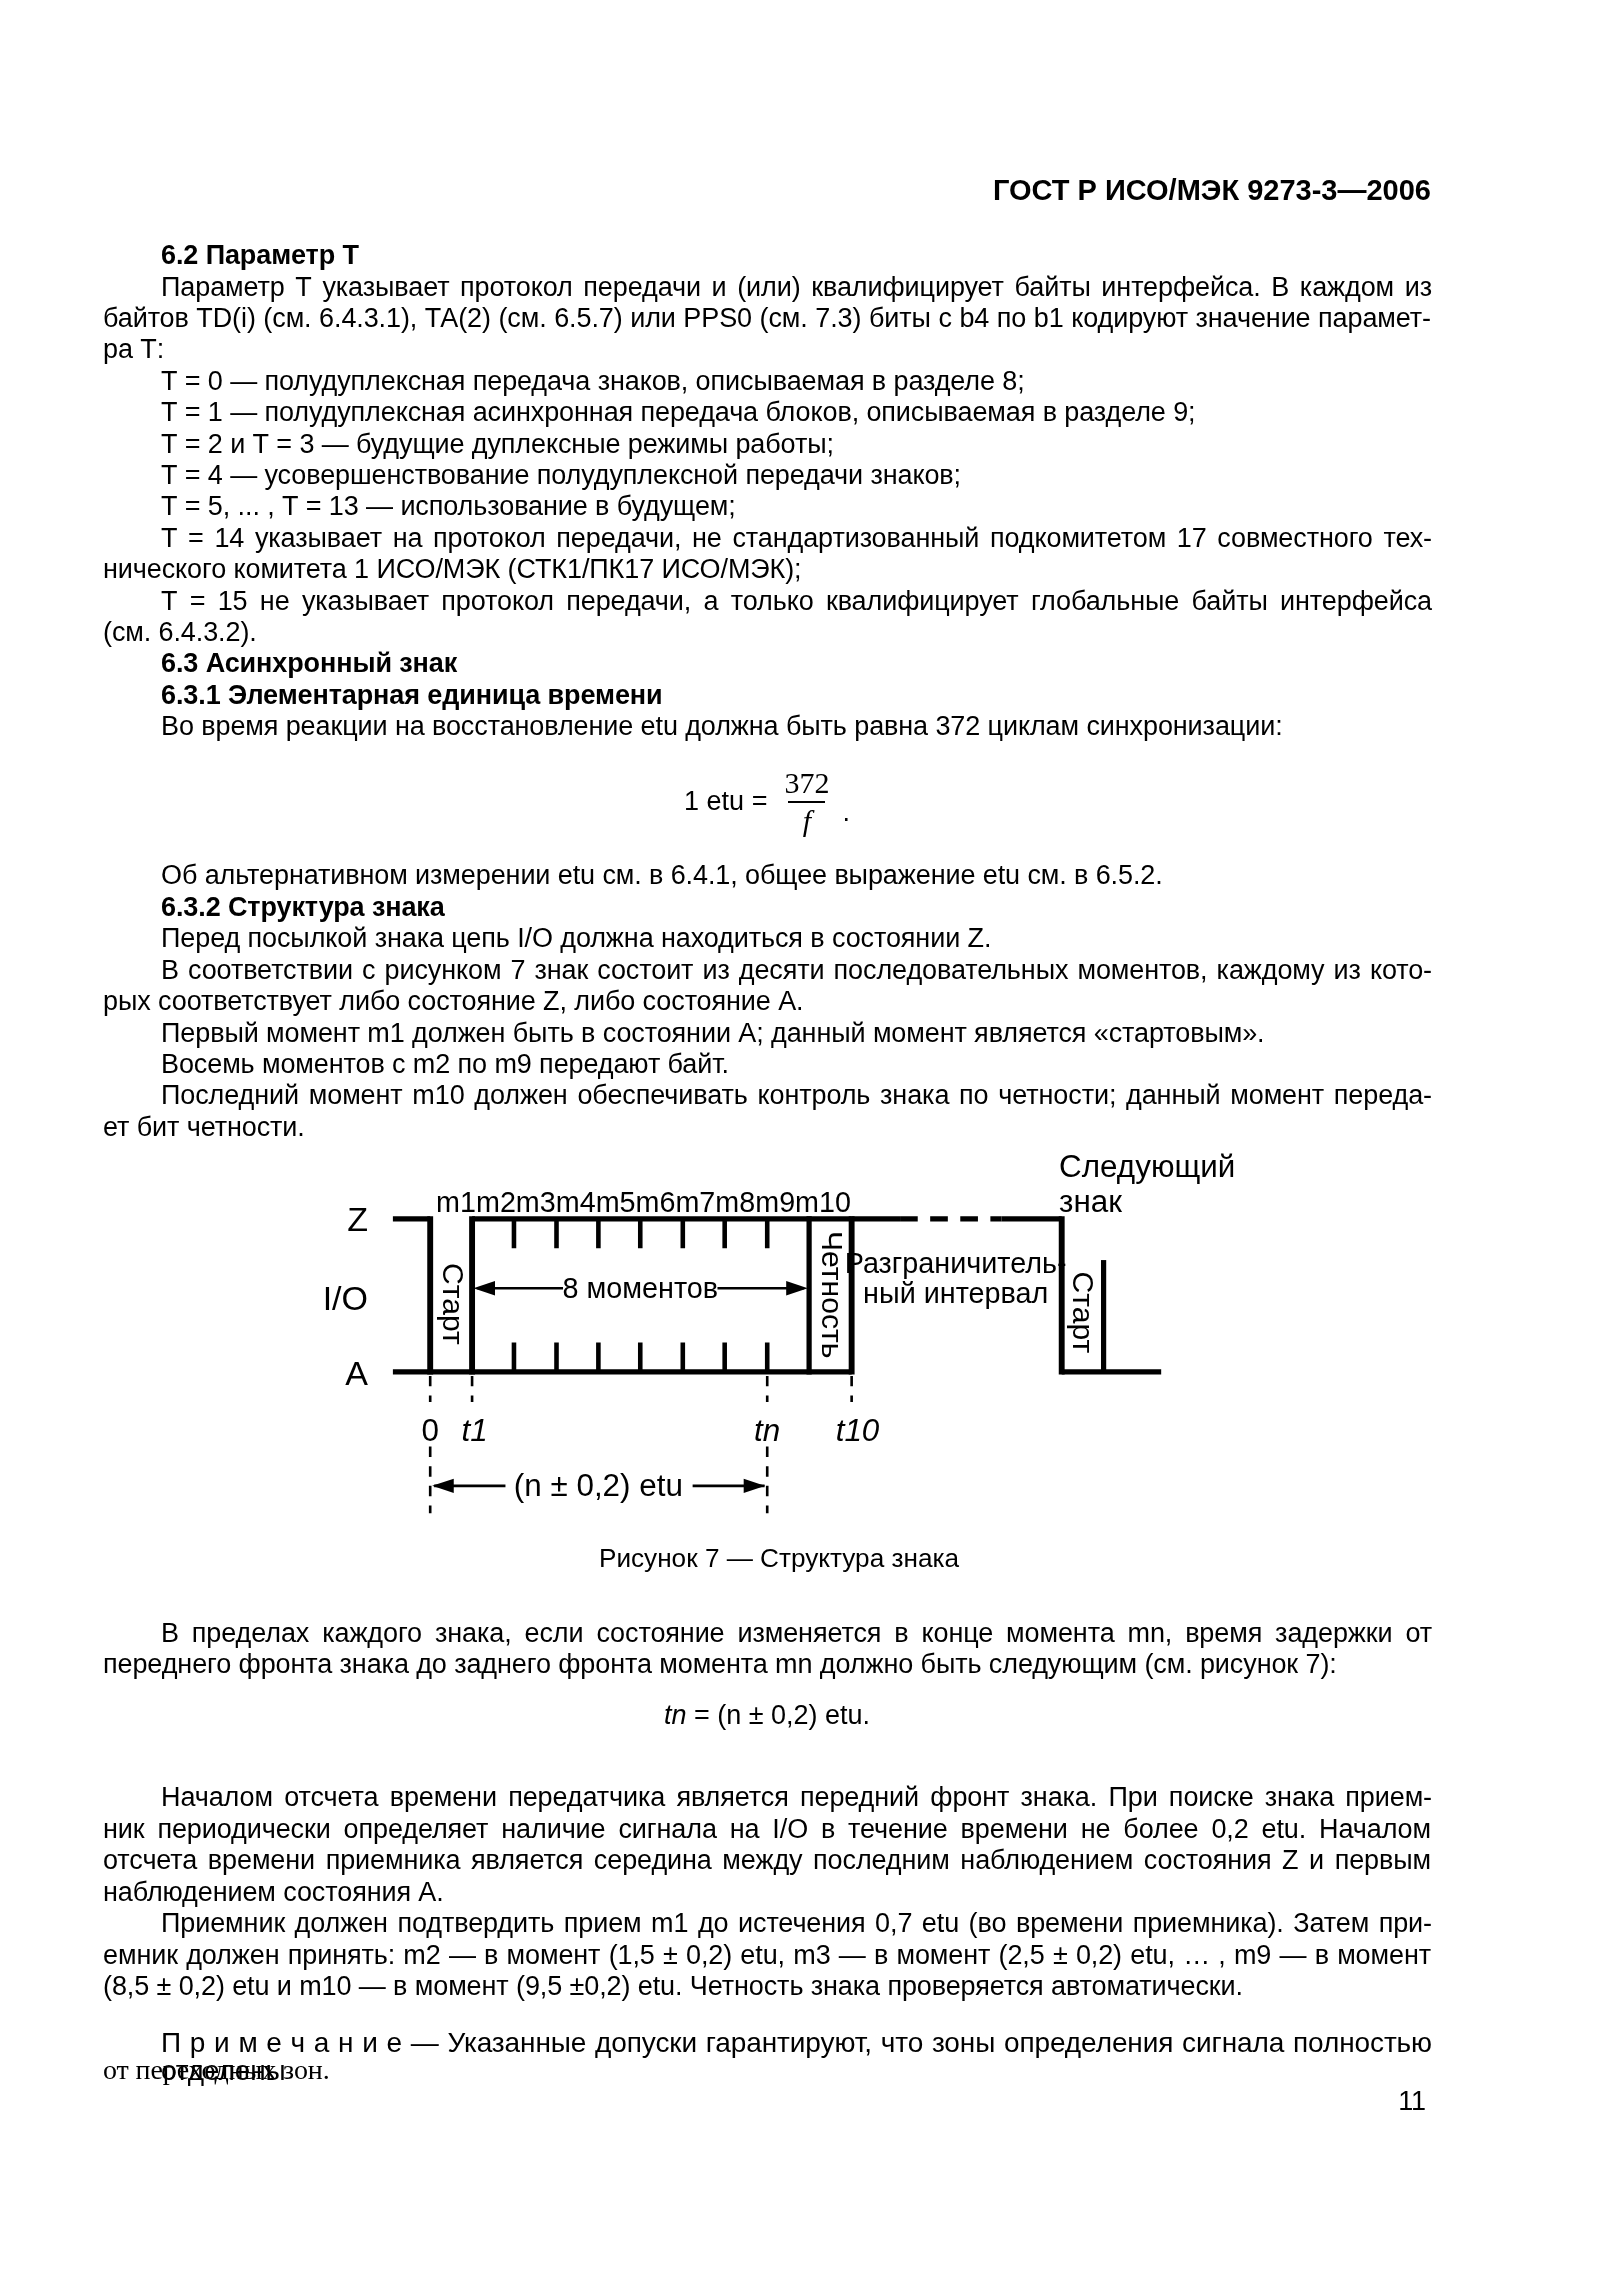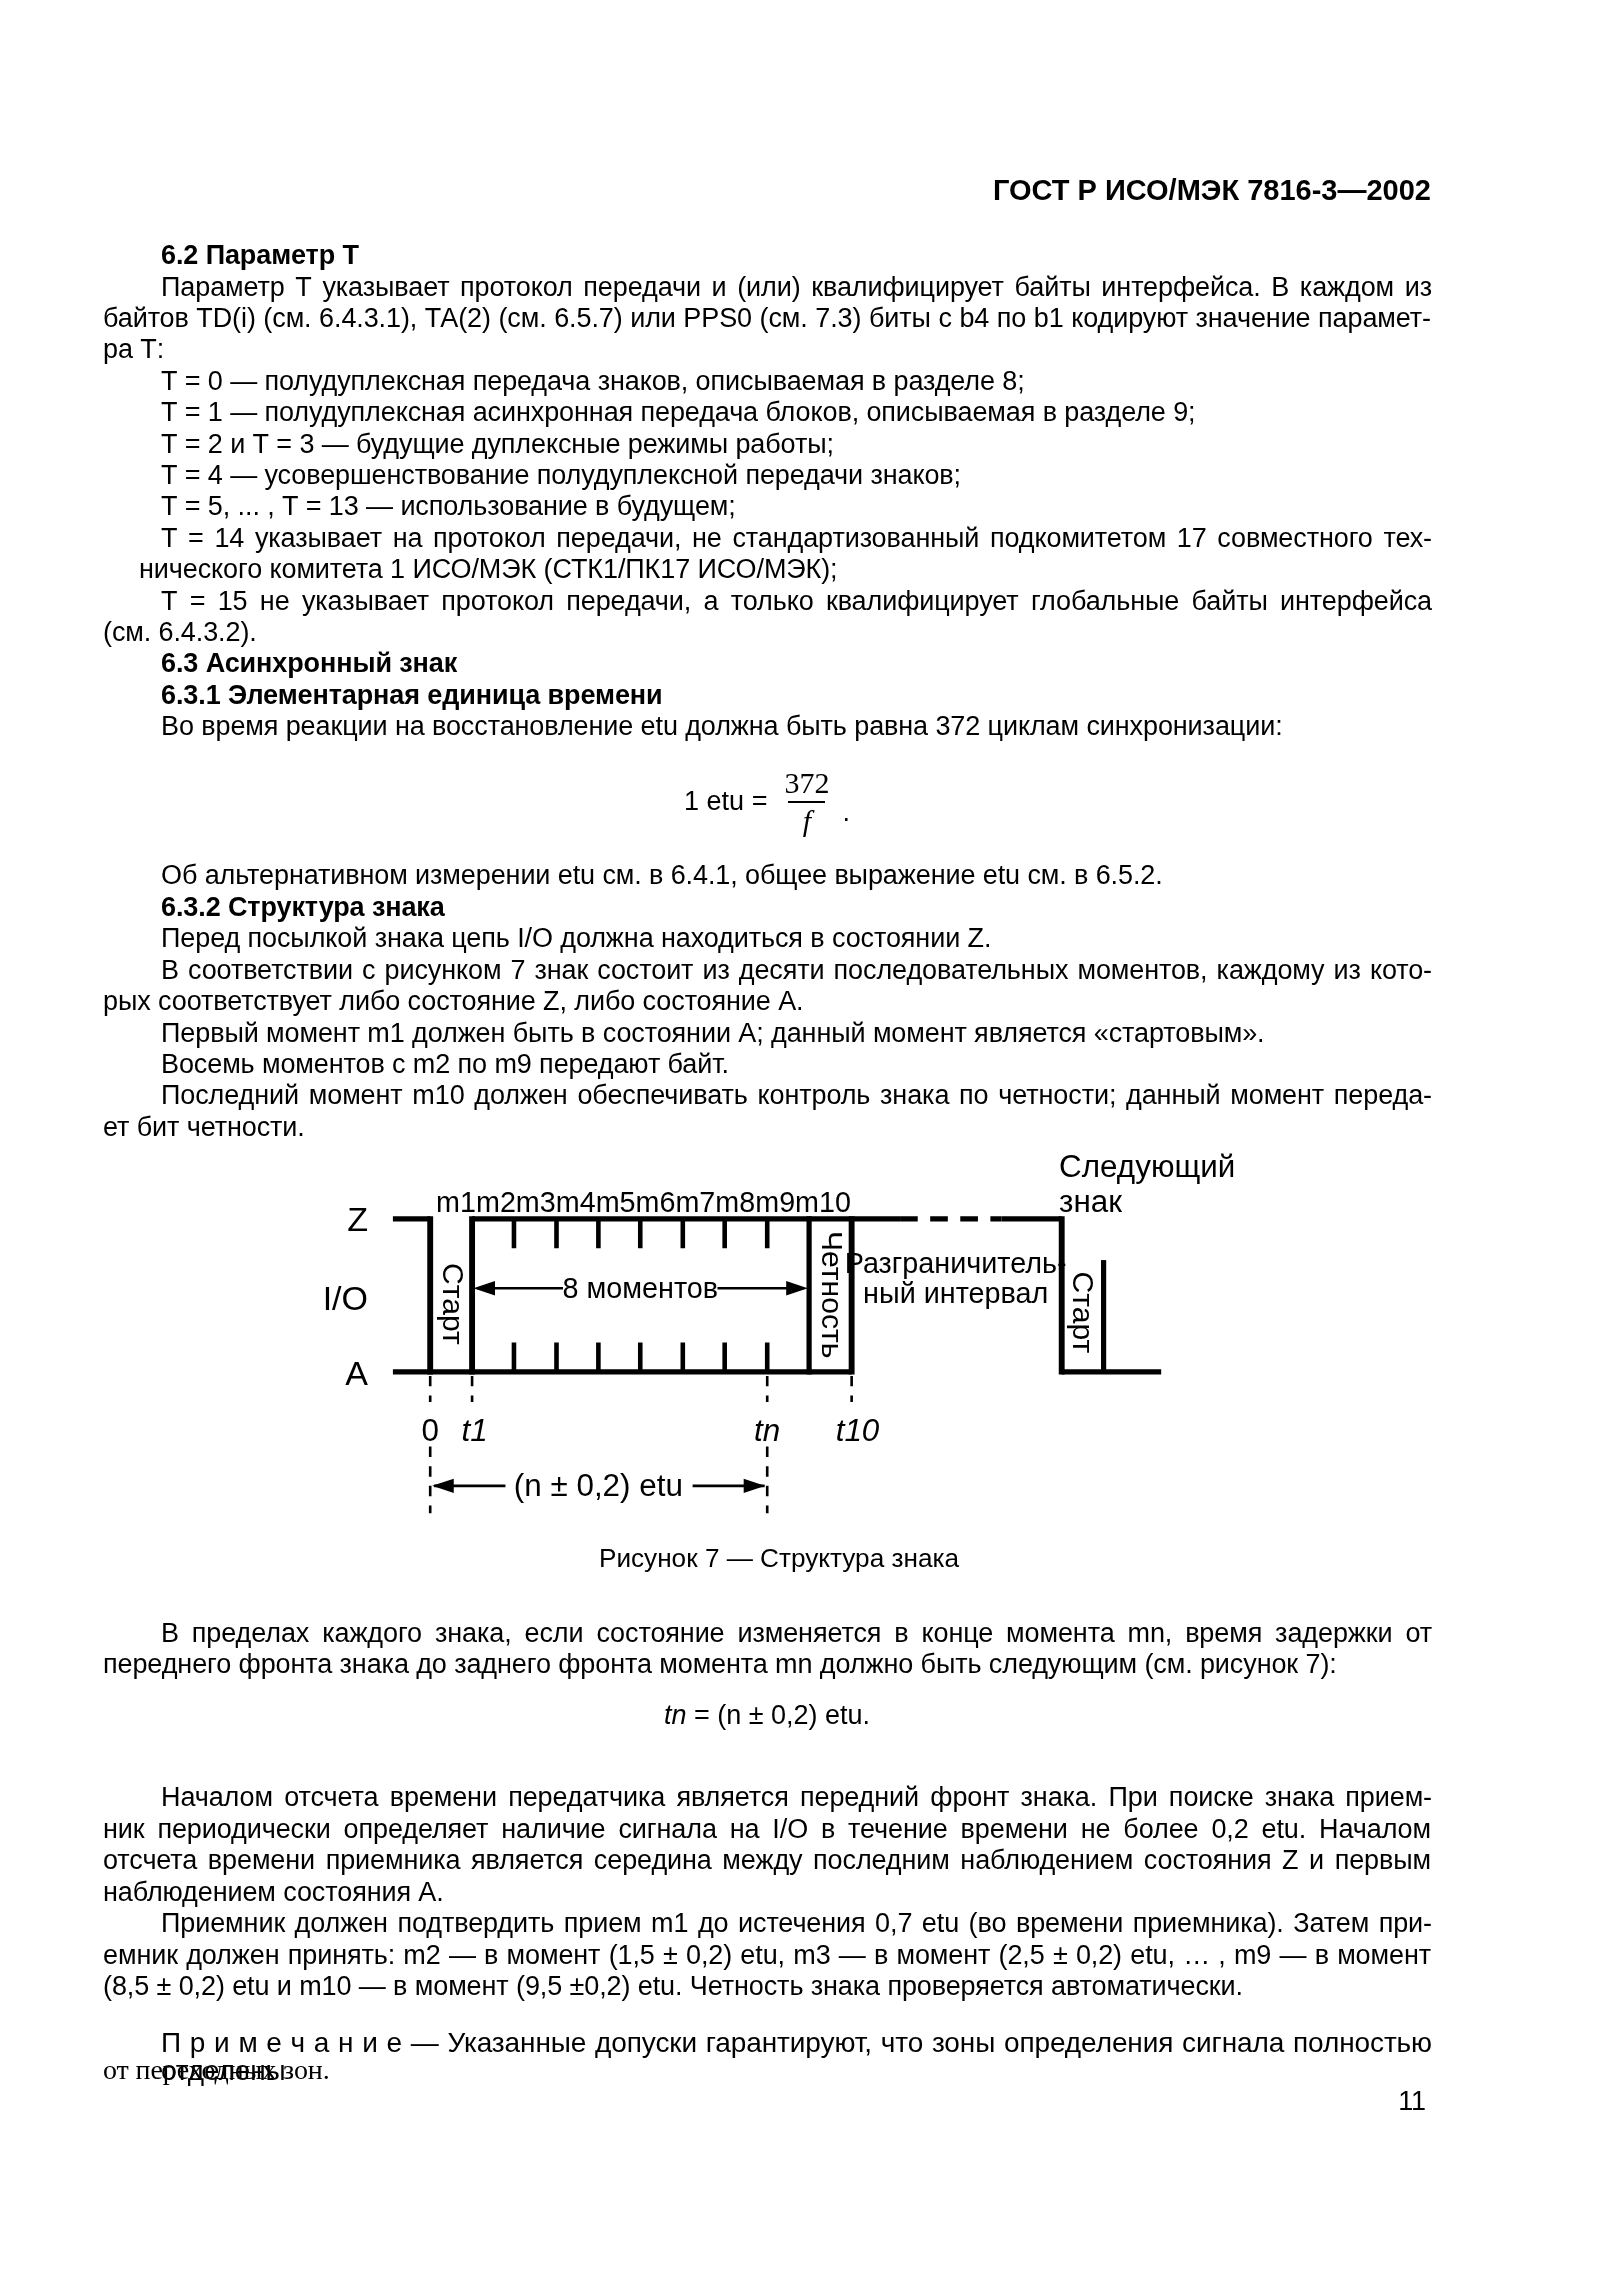--- a/index.html
+++ b/index.html
@@ -37,32 +37,32 @@
   .t-label.it{font-style:italic;}
   .rot{font-size:46px;}
   .caption{font-size:40px;}
 </style>
 </head>
 <body>
 
 <div id="page">
 
   <div id="text-lines">
-      <div class="line hdr" style="top: 175px;">ГОСТ Р ИСО/МЭК 7816-3—2002</div>
+      <div class="line hdr" style="top: 175px;">ГОСТ Р ИСО/МЭК 9273-3—2006</div>
       <div class="line b i1" style="top: 240px;">6.2  Параметр Т</div>
       <div class="line j i1" style="top: 272px;">Параметр Т указывает протокол передачи и (или) квалифицирует байты интерфейса. В каждом из</div>
       <div class="line j" style="top: 303px;">байтов TD(i) (см. 6.4.3.1), ТА(2) (см. 6.5.7) или PPS0 (см. 7.3) биты с b4 по b1 кодируют значение парамет-</div>
       <div class="line" style="top: 334px;">ра Т:</div>
       <div class="line i1" style="top: 366px;">Т = 0 — полудуплексная передача знаков, описываемая в разделе 8;</div>
       <div class="line i1" style="top: 397px;">Т = 1 — полудуплексная асинхронная передача блоков, описываемая в разделе 9;</div>
       <div class="line i1" style="top: 429px;">Т = 2 и Т = 3 — будущие дуплексные режимы работы;</div>
       <div class="line i1" style="top: 460px;">Т = 4 — усовершенствование полудуплексной передачи знаков;</div>
       <div class="line i1" style="top: 491px;">Т = 5, ... , Т = 13 — использование в будущем;</div>
       <div class="line j i1" style="top: 523px;">Т = 14 указывает на протокол передачи, не стандартизованный подкомитетом 17 совместного тех-</div>
-      <div class="line" style="top: 554px; margin-left: 36px;">нического комитета 1 ИСО/МЭК (СТК1/ПК17 ИСО/МЭК);</div>
+      <div class="line" style="top: 554px;">нического комитета 1 ИСО/МЭК (СТК1/ПК17 ИСО/МЭК);</div>
       <div class="line j i1" style="top: 586px;">Т = 15 не указывает протокол передачи, а только квалифицирует глобальные байты интерфейса</div>
       <div class="line" style="top: 617px;">(см. 6.4.3.2).</div>
       <div class="line b i1" style="top: 648px;">6.3  Асинхронный знак</div>
       <div class="line b i1" style="top: 680px;">6.3.1  Элементарная единица времени</div>
       <div class="line i1" style="top: 711px;">Во время реакции на восстановление etu должна быть равна 372 циклам синхронизации:</div>
       <div class="line i1" style="top: 860px;">Об альтернативном измерении etu см. в 6.4.1, общее выражение etu см. в 6.5.2.</div>
       <div class="line b i1" style="top: 892px;">6.3.2  Структура знака</div>
       <div class="line i1" style="top: 923px;">Перед посылкой знака цепь I/O должна находиться в состоянии Z.</div>
       <div class="line j i1" style="top: 955px;">В соответствии с рисунком 7 знак состоит из десяти последовательных моментов, каждому из кото-</div>
       <div class="line" style="top: 986px;">рых соответствует либо состояние Z, либо состояние А.</div>

